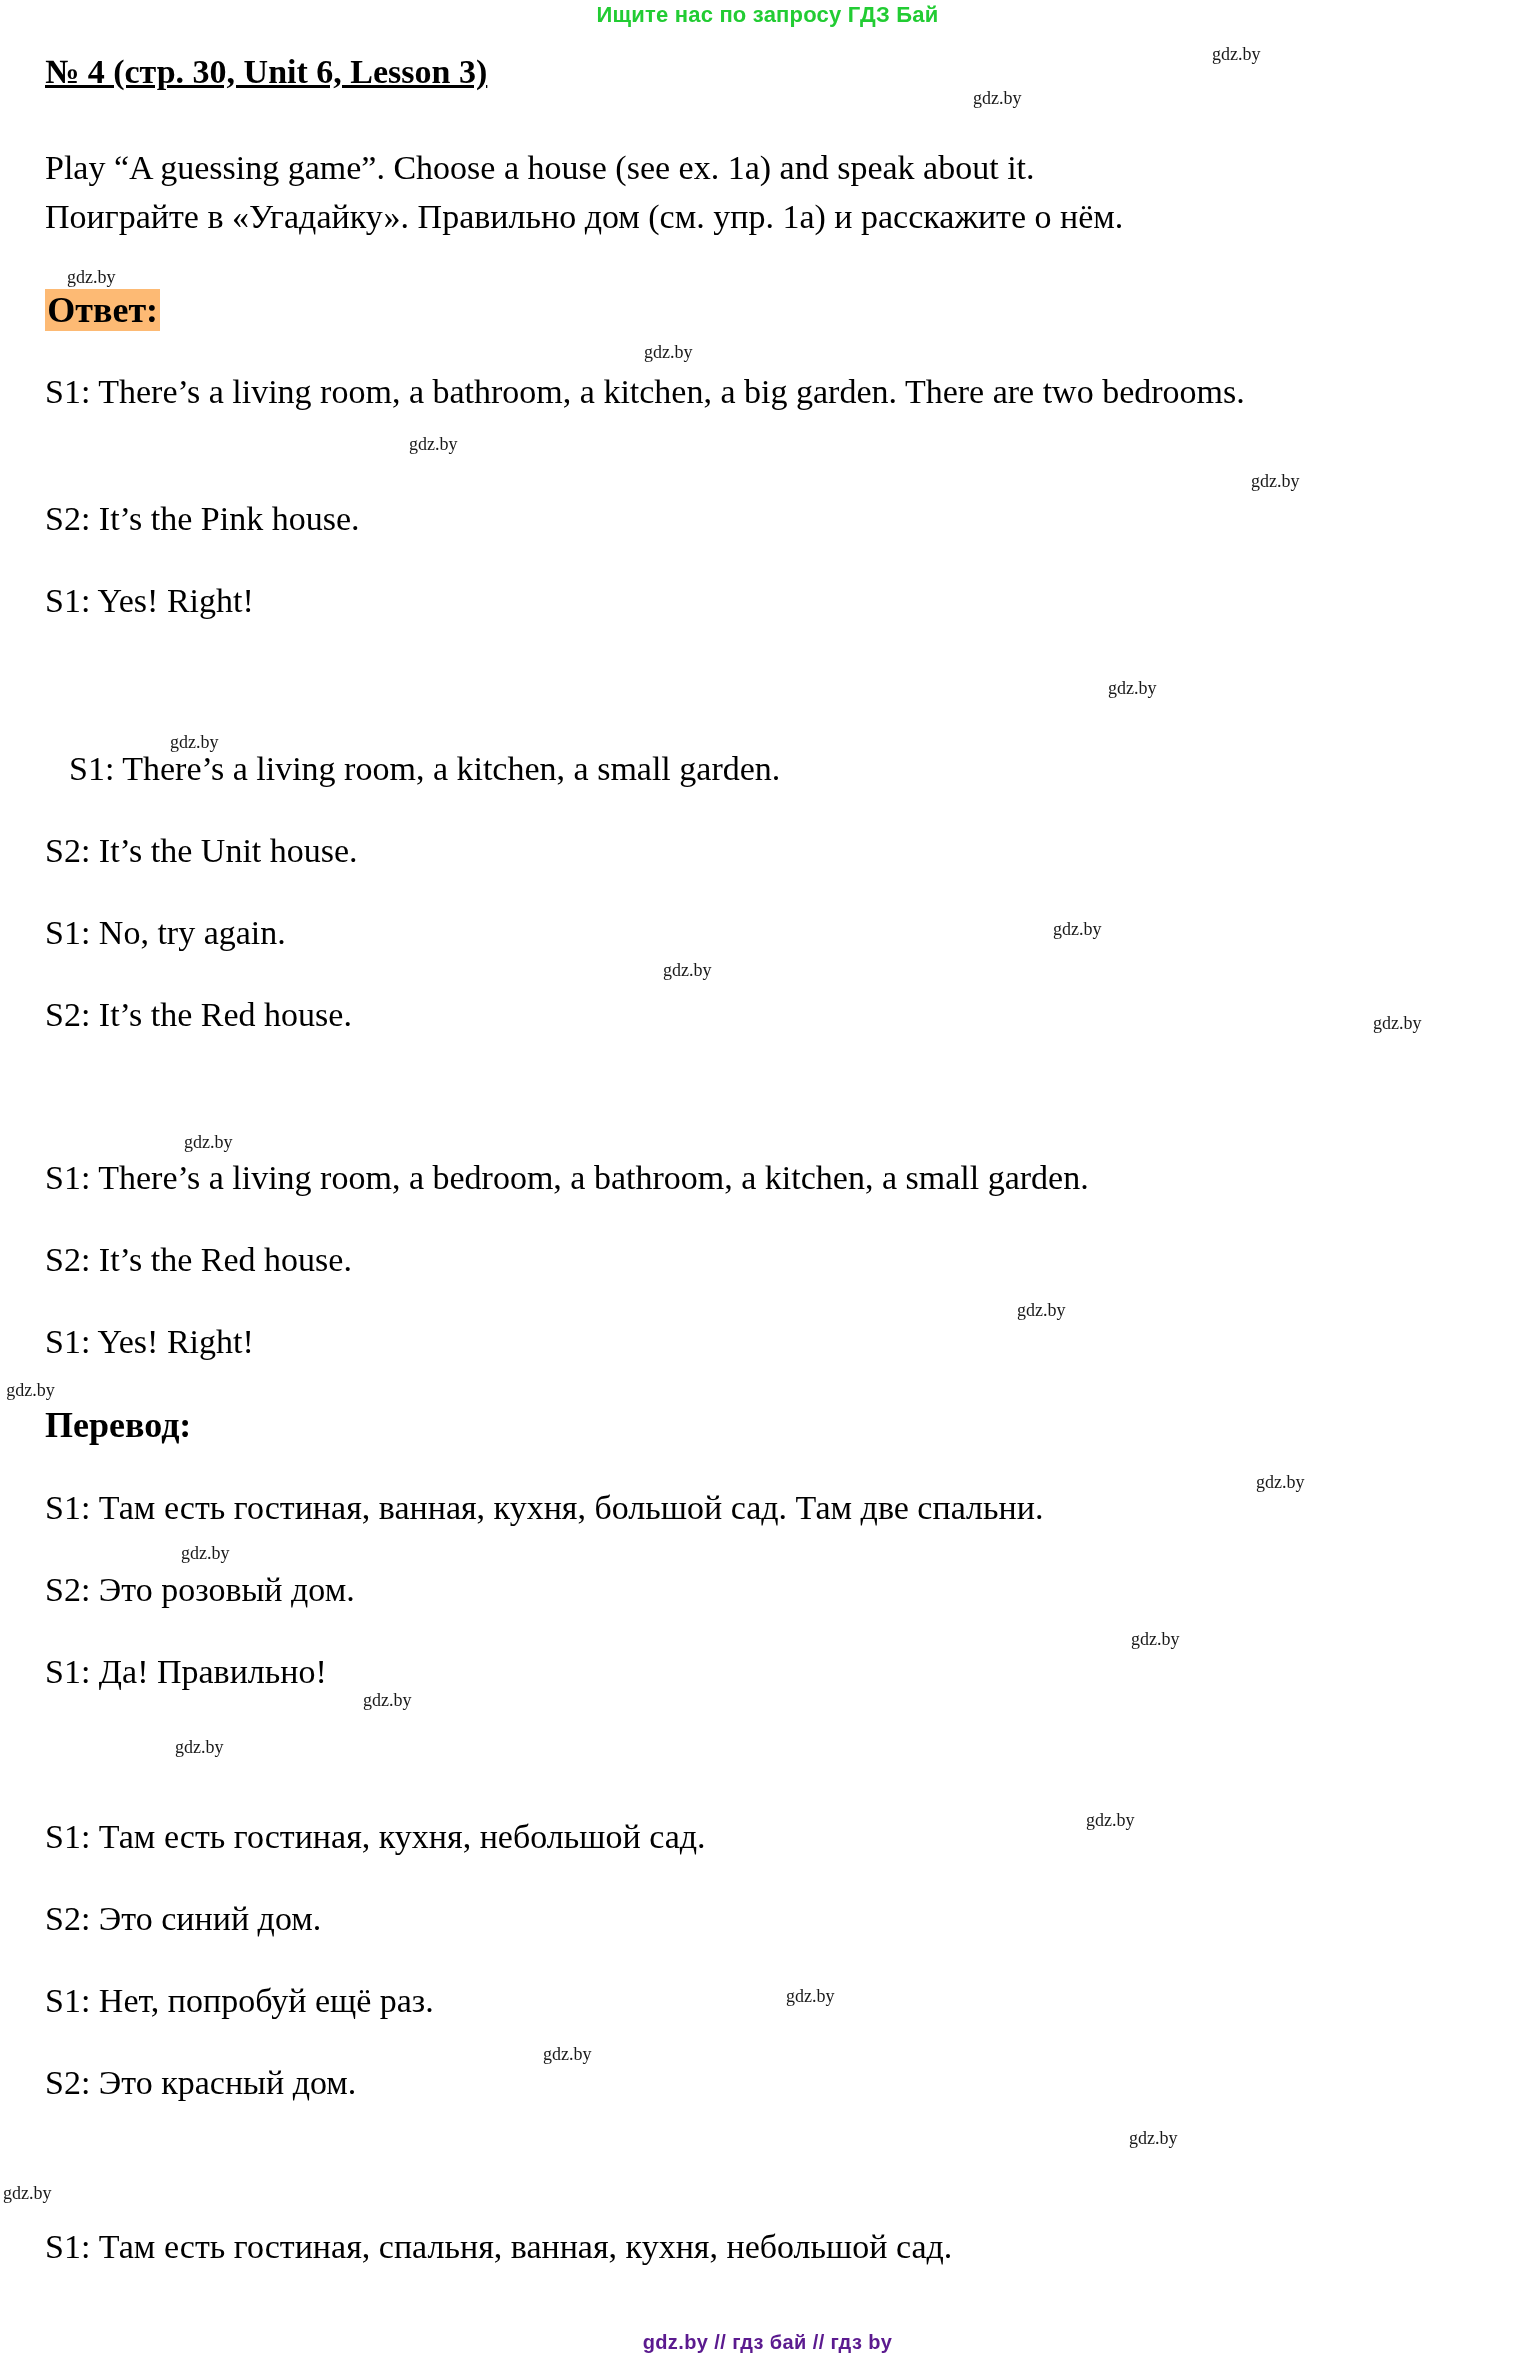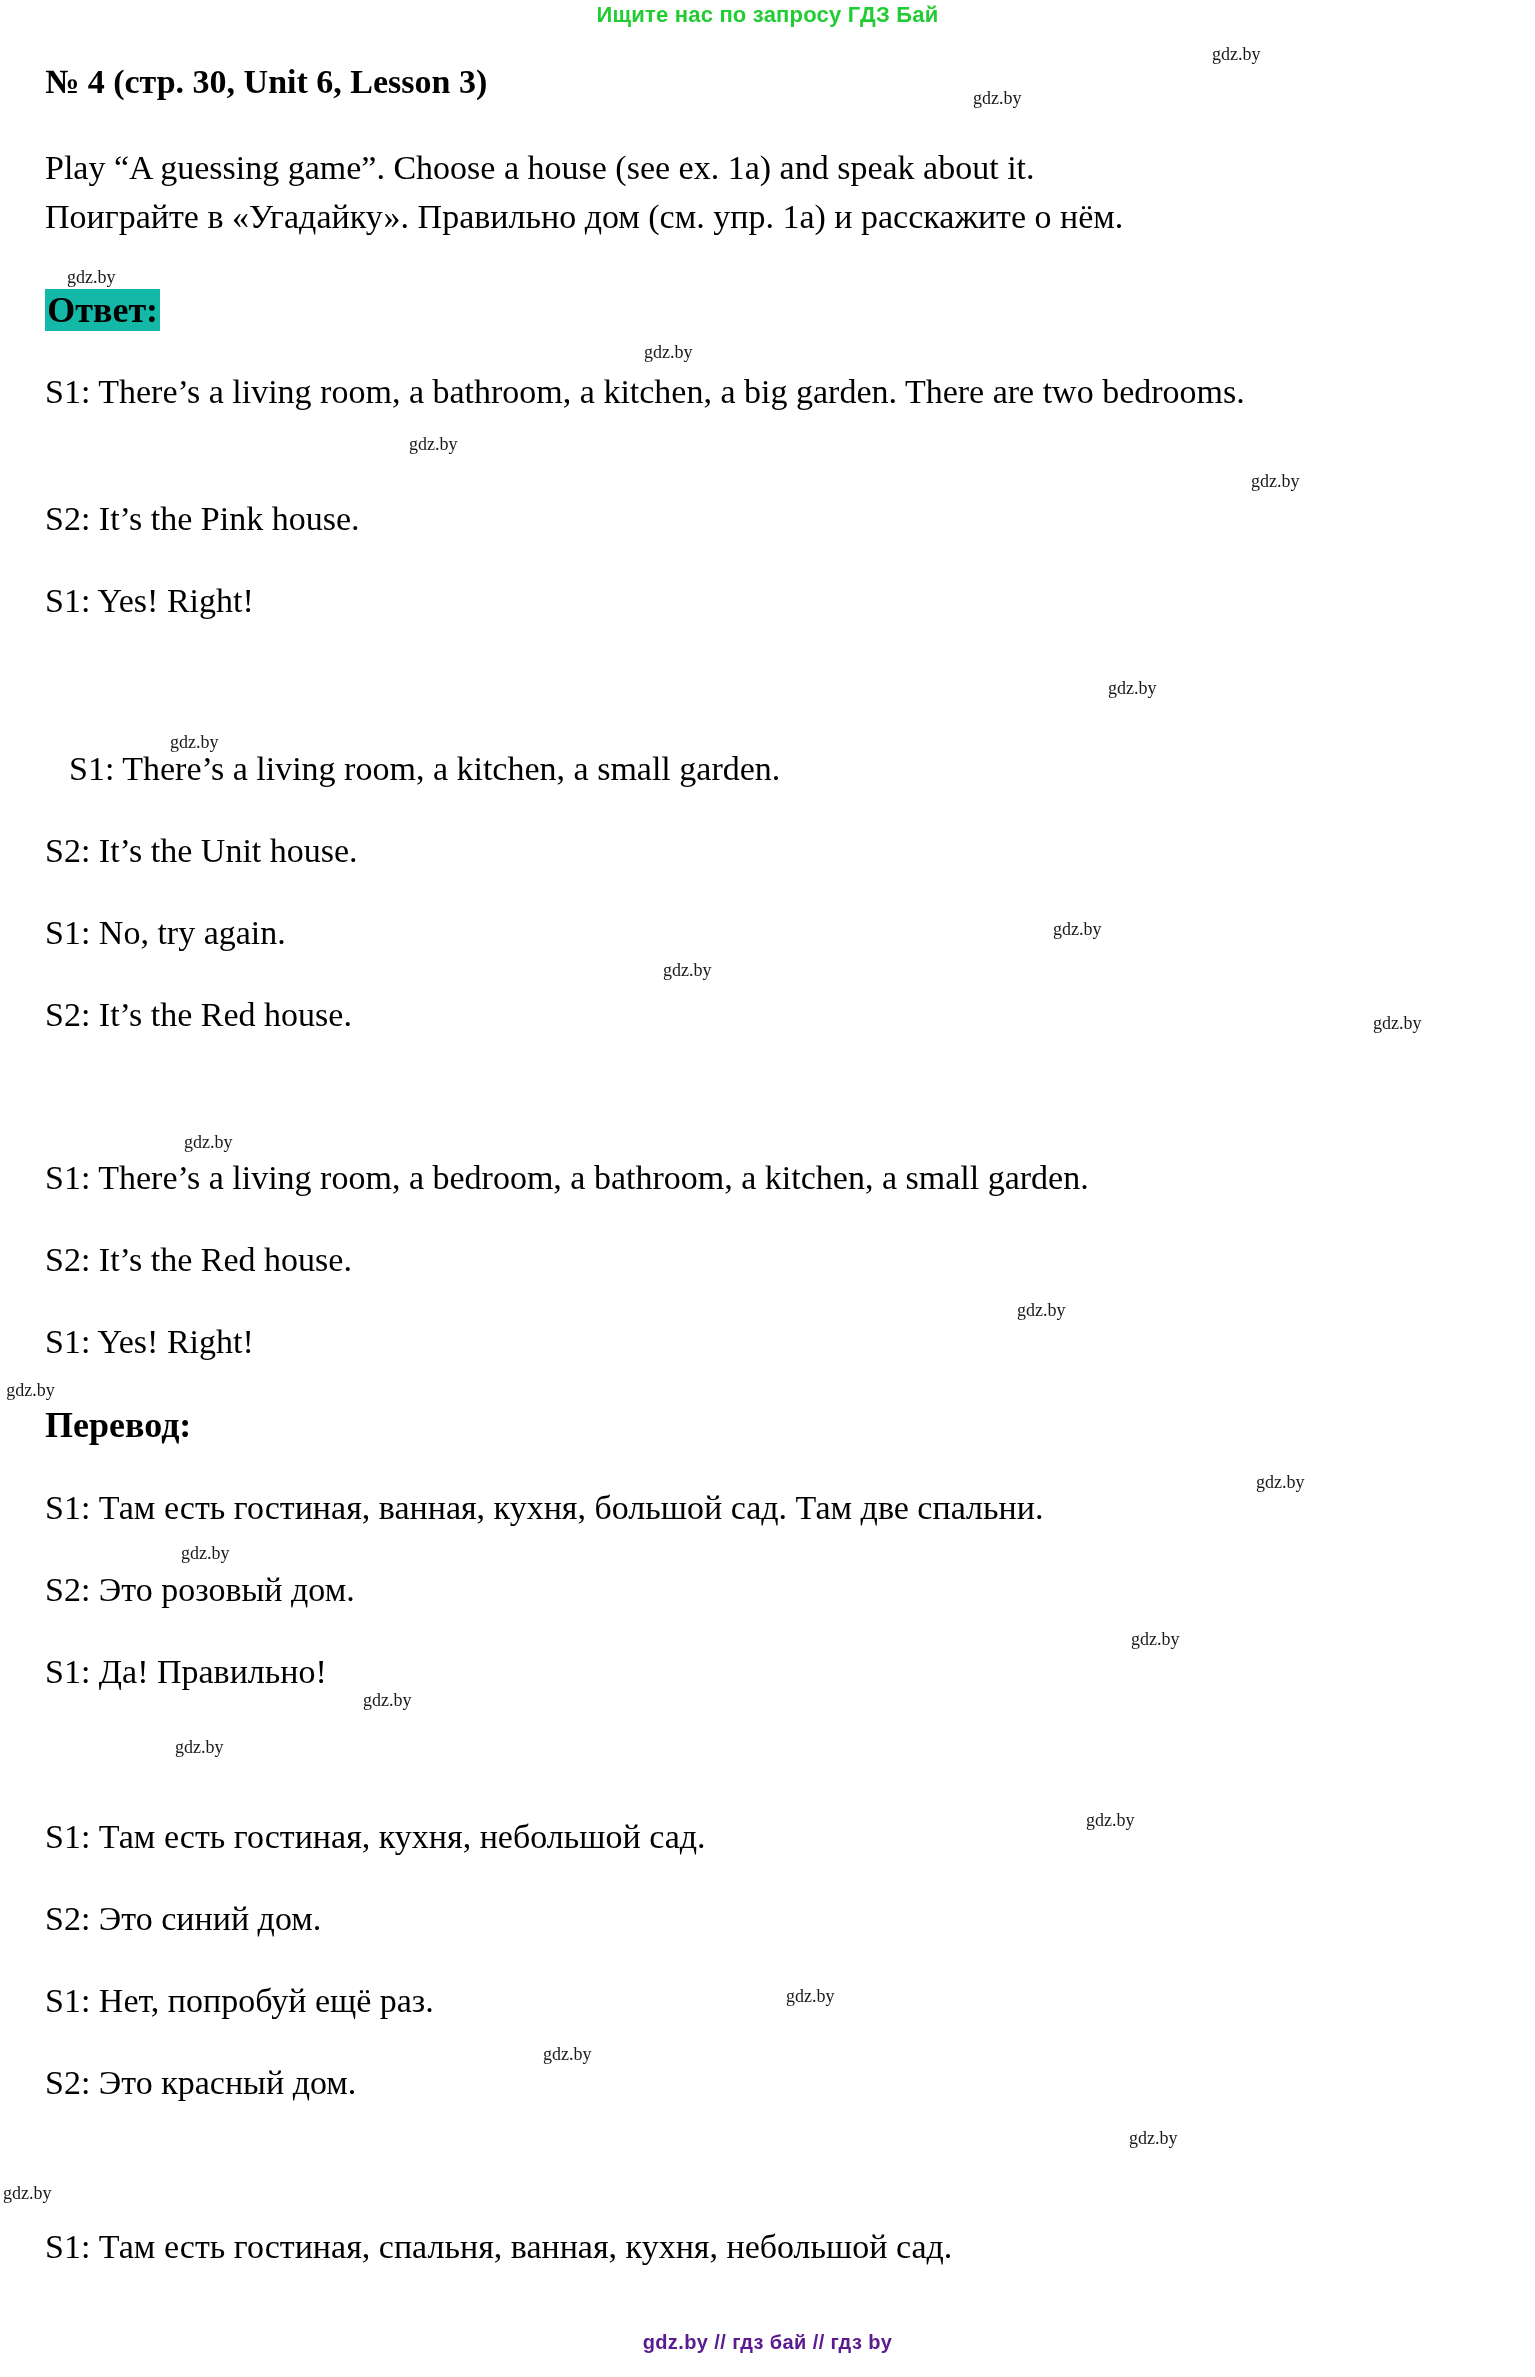--- a/index.html
+++ b/index.html
@@ -54,21 +54,21 @@
   }
 
   .exercise-title {
     font-weight: bold;
     font-size: 34px;
   }
 
   .answer-heading {
     font-weight: bold;
     font-size: 36px;
-    background: #14b8a6;
+    background: #fdba74;
     padding: 0 2.3px;
     display: inline-block;
   }
 
   .translation-heading {
     font-weight: bold;
     font-size: 36px;
   }
 
   
@@ -95,21 +95,21 @@
     letter-spacing: 0.4px;
   }
 </style>
 </head>
 <body>
 
 <div class="promo-header">Ищите нас по запросу ГДЗ Бай</div>
 
 <div class="doc">
 
-  <div class="line exercise-title" style="top:62px;">№ 4 (стр. 30, Unit 6, Lesson 3)</div>
+  <div class="line exercise-title" style="top:52px;text-decoration:underline;">№ 4 (стр. 30, Unit 6, Lesson 3)</div>
 
   <div class="line" style="top:148px;">Play “A guessing game”. Choose a house (see ex. 1a) and speak about it.</div>
 
   <div class="line" style="top:197px;">Поиграйте в «Угадайку». Правильно дом (см. упр. 1a) и расскажите о нём.</div>
 
   <div class="line" style="top:289px;">
     <span class="answer-heading">Ответ:</span>
   </div>
 
   <div class="line wrap" style="top:372px;">S1: There’s a living room, a bathroom, a kitchen, a big garden. There are two bedrooms.</div>

